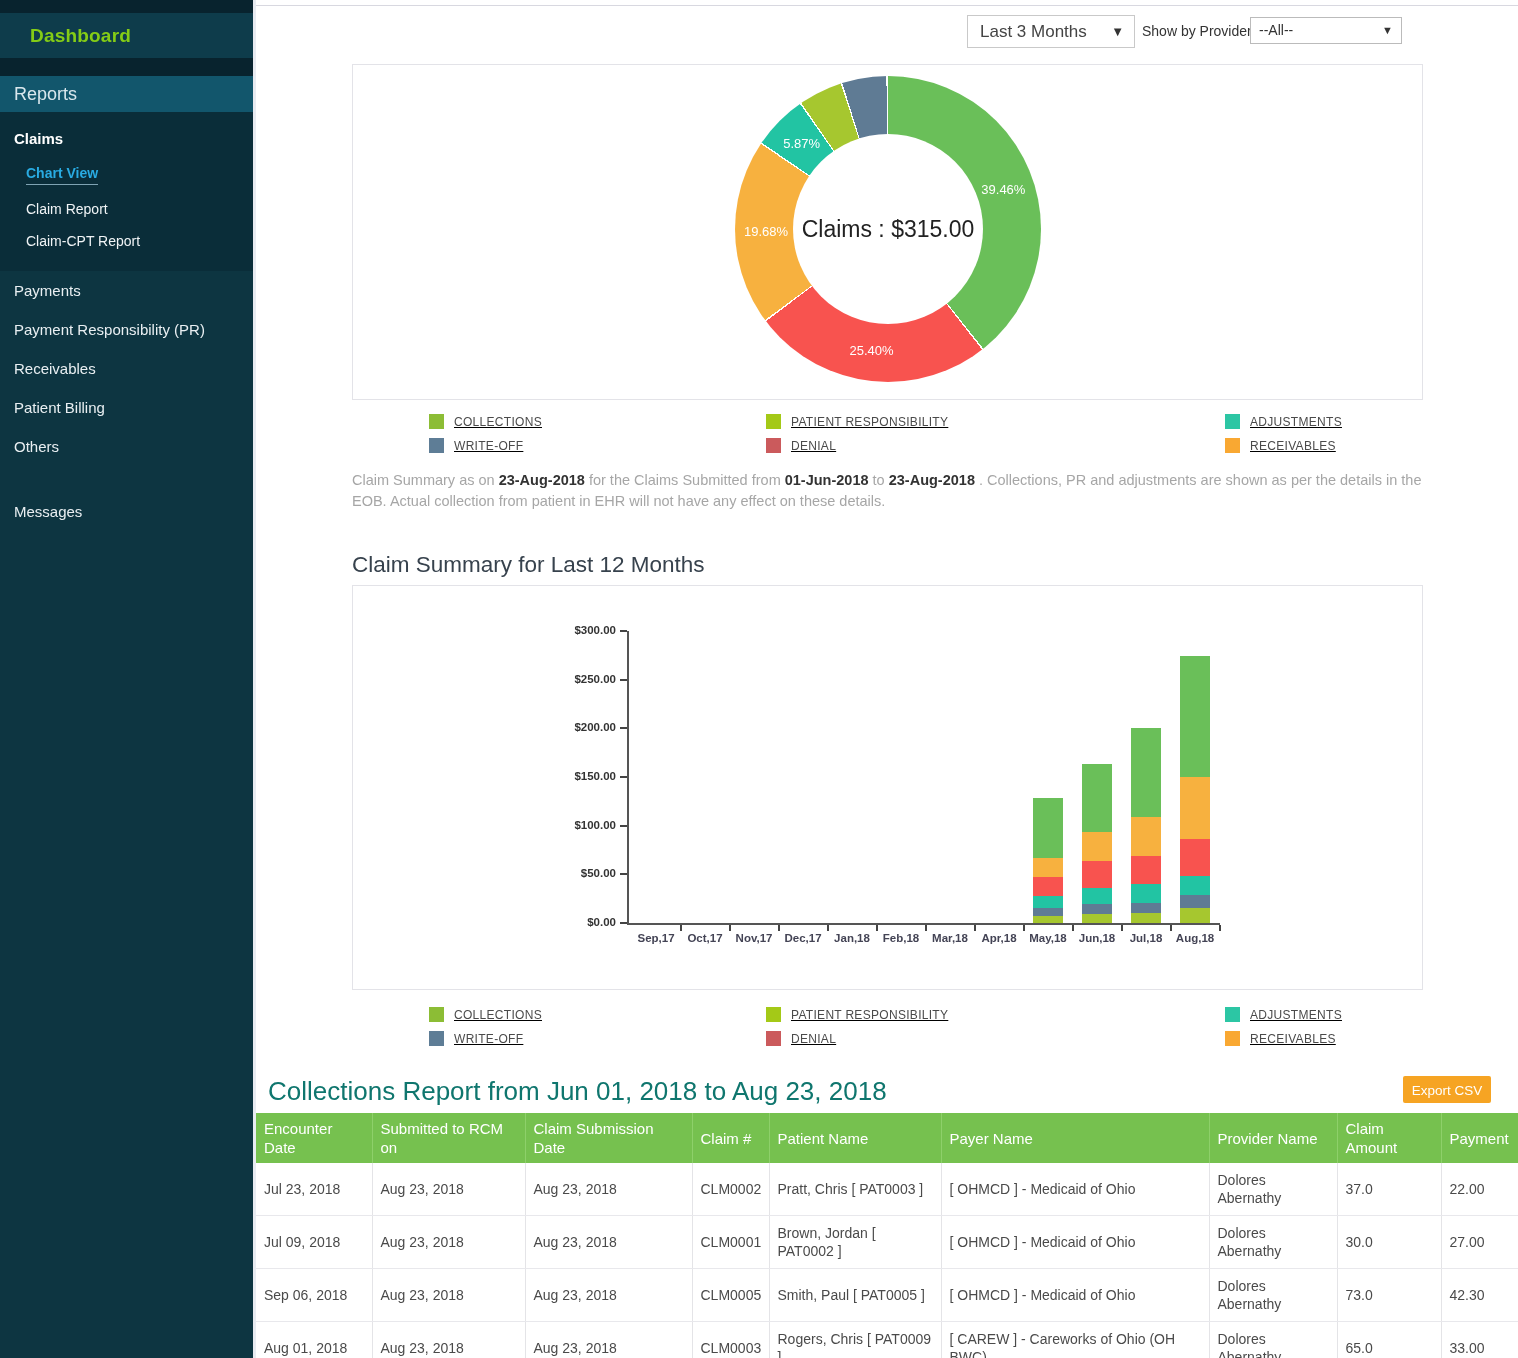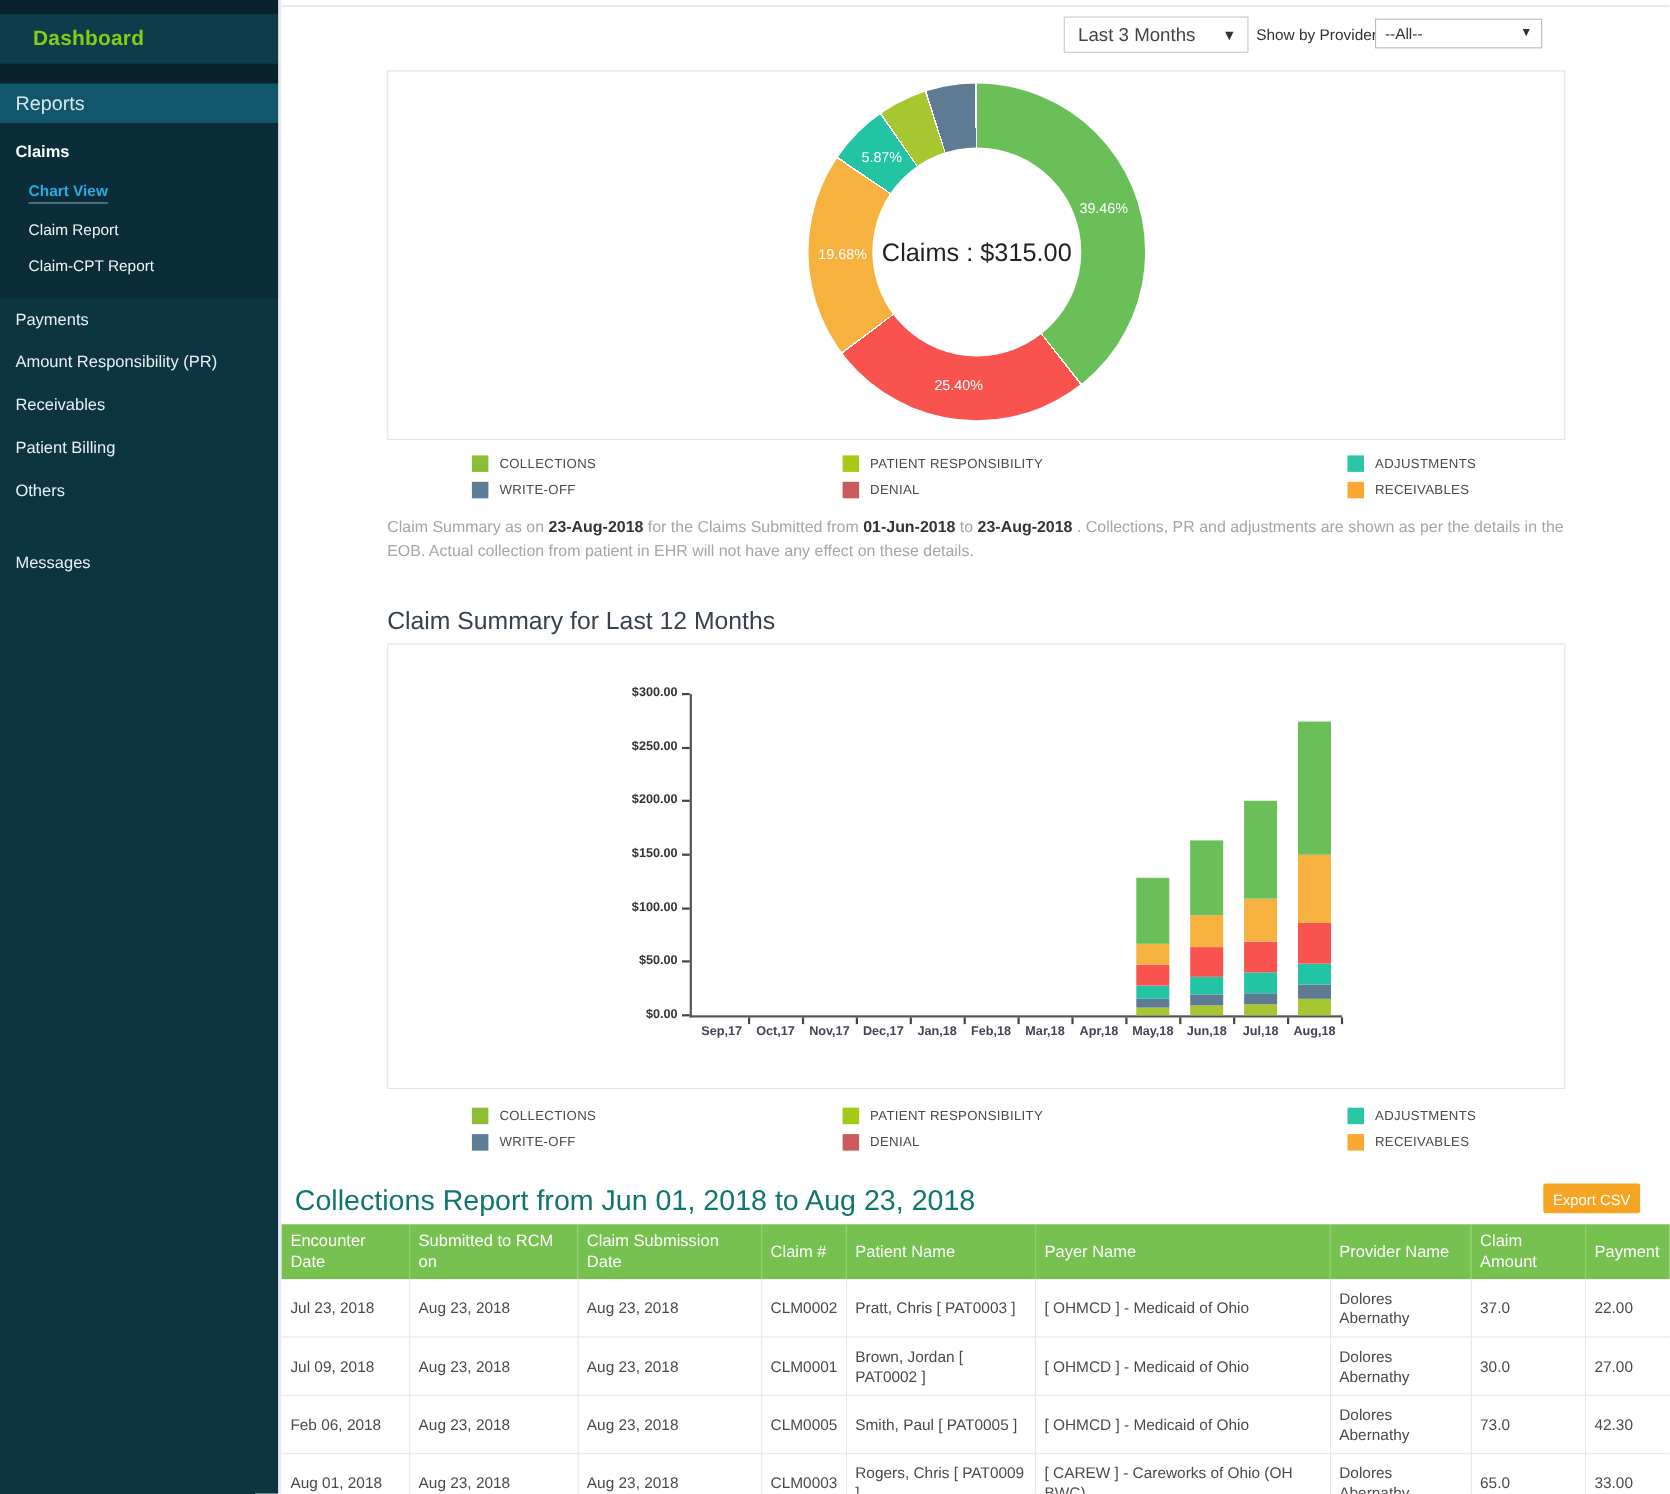--- a/index.html
+++ b/index.html
@@ -36,21 +36,21 @@
   
   .panel { position:absolute; border:1px solid #e3e3e8; background:#fff; }
   .donut-panel { left:96px; top:64px; width:1071px; height:336px; }
   .donut { position:absolute; left:382px; top:11px; width:306px; height:306px; border-radius:50%; cursor:pointer; }
   .donut-hole { position:absolute; left:58px; top:58px; width:190px; height:190px; border-radius:50%; background:#ffffff; }
   .donut-center { position:absolute; left:0; top:0; width:306px; height:306px; display:flex; align-items:center; justify-content:center;
                   font-size:23px; color:#222; }
   .donut-pct { position:absolute; color:#ffffff; font-size:13px; transform:translate(-50%,-50%); white-space:nowrap; }
   
   .legend { position:absolute; left:0; width:1262px; height:52px; }
-  .legend-item { position:absolute; display:flex; align-items:flex-start; }
+  .legend-item { position:absolute; display:flex; align-items:flex-end;text-decoration:underline; }
   .legend-swatch { width:15px; height:15px; margin-right:10px; flex:0 0 15px; }
   .legend-label { font-size:12px; color:#4a4a4a; letter-spacing:.3px; white-space:nowrap; }
   
   .note { position:absolute; left:96px; top:470px; width:1070px; font-size:14.5px; color:#a6a6a6; line-height:20.5px; }
   .note b { color:#333; font-weight:bold; }
   
   .bar-title { position:absolute; left:96px; top:552px; font-size:22.5px; color:#37424d; }
   .bar-panel { left:96px; top:585px; width:1071px; height:405px; }
   .axis { position:absolute; background:#555; }
   .ytick { position:absolute; width:7px; height:2px; background:#444; }
@@ -79,21 +79,21 @@
   <div class="sb-dashboard">Dashboard</div>
   <div class="sb-strip-mid"></div>
   <div class="sb-reports">Reports</div>
   <div class="sb-claims-block">
     <div class="sb-claims-label">Claims</div>
     <div class="sb-subitem active"><span class="lnk">Chart View</span></div>
     <div class="sb-subitem"><span class="lnk">Claim Report</span></div>
     <div class="sb-subitem"><span class="lnk">Claim-CPT Report</span></div>
   </div>
   <div class="sb-item">Payments</div>
-  <div class="sb-item">Amount Responsibility (PR)</div>
+  <div class="sb-item">Payment Responsibility (PR)</div>
   <div class="sb-item">Receivables</div>
   <div class="sb-item">Patient Billing</div>
   <div class="sb-item">Others</div>
   <div class="sb-item sb-messages">Messages</div>
 </div>
 <div class="sb-gap"></div>
 
 <div class="content">
   <div class="content-topline"></div>
 
@@ -288,21 +288,21 @@
           <td>Aug 23, 2018</td>
           <td>Aug 23, 2018</td>
           <td>CLM0001</td>
           <td>Brown, Jordan [ PAT0002 ]</td>
           <td>[ OHMCD ] - Medicaid of Ohio</td>
           <td>Dolores Abernathy</td>
           <td>30.0</td>
           <td>27.00</td>
         </tr>
         <tr>
-          <td>Feb 06, 2018</td>
+          <td>Sep 06, 2018</td>
           <td>Aug 23, 2018</td>
           <td>Aug 23, 2018</td>
           <td>CLM0005</td>
           <td>Smith, Paul [ PAT0005 ]</td>
           <td>[ OHMCD ] - Medicaid of Ohio</td>
           <td>Dolores Abernathy</td>
           <td>73.0</td>
           <td>42.30</td>
         </tr>
         <tr>

